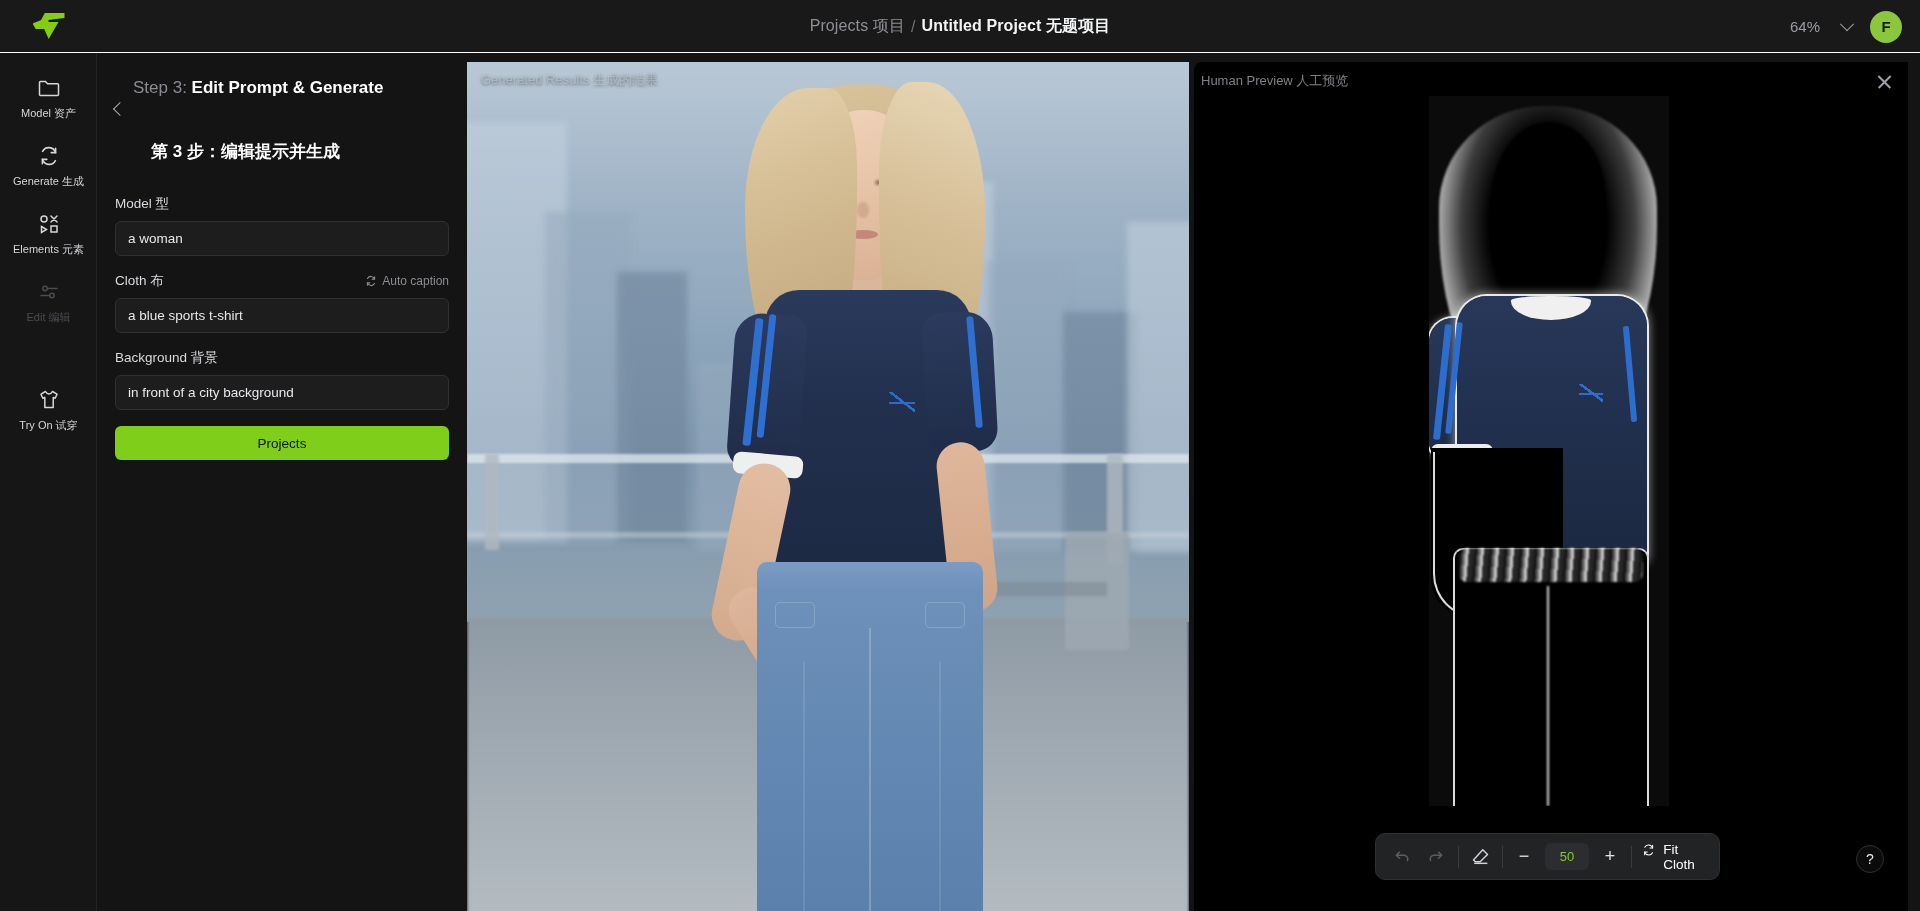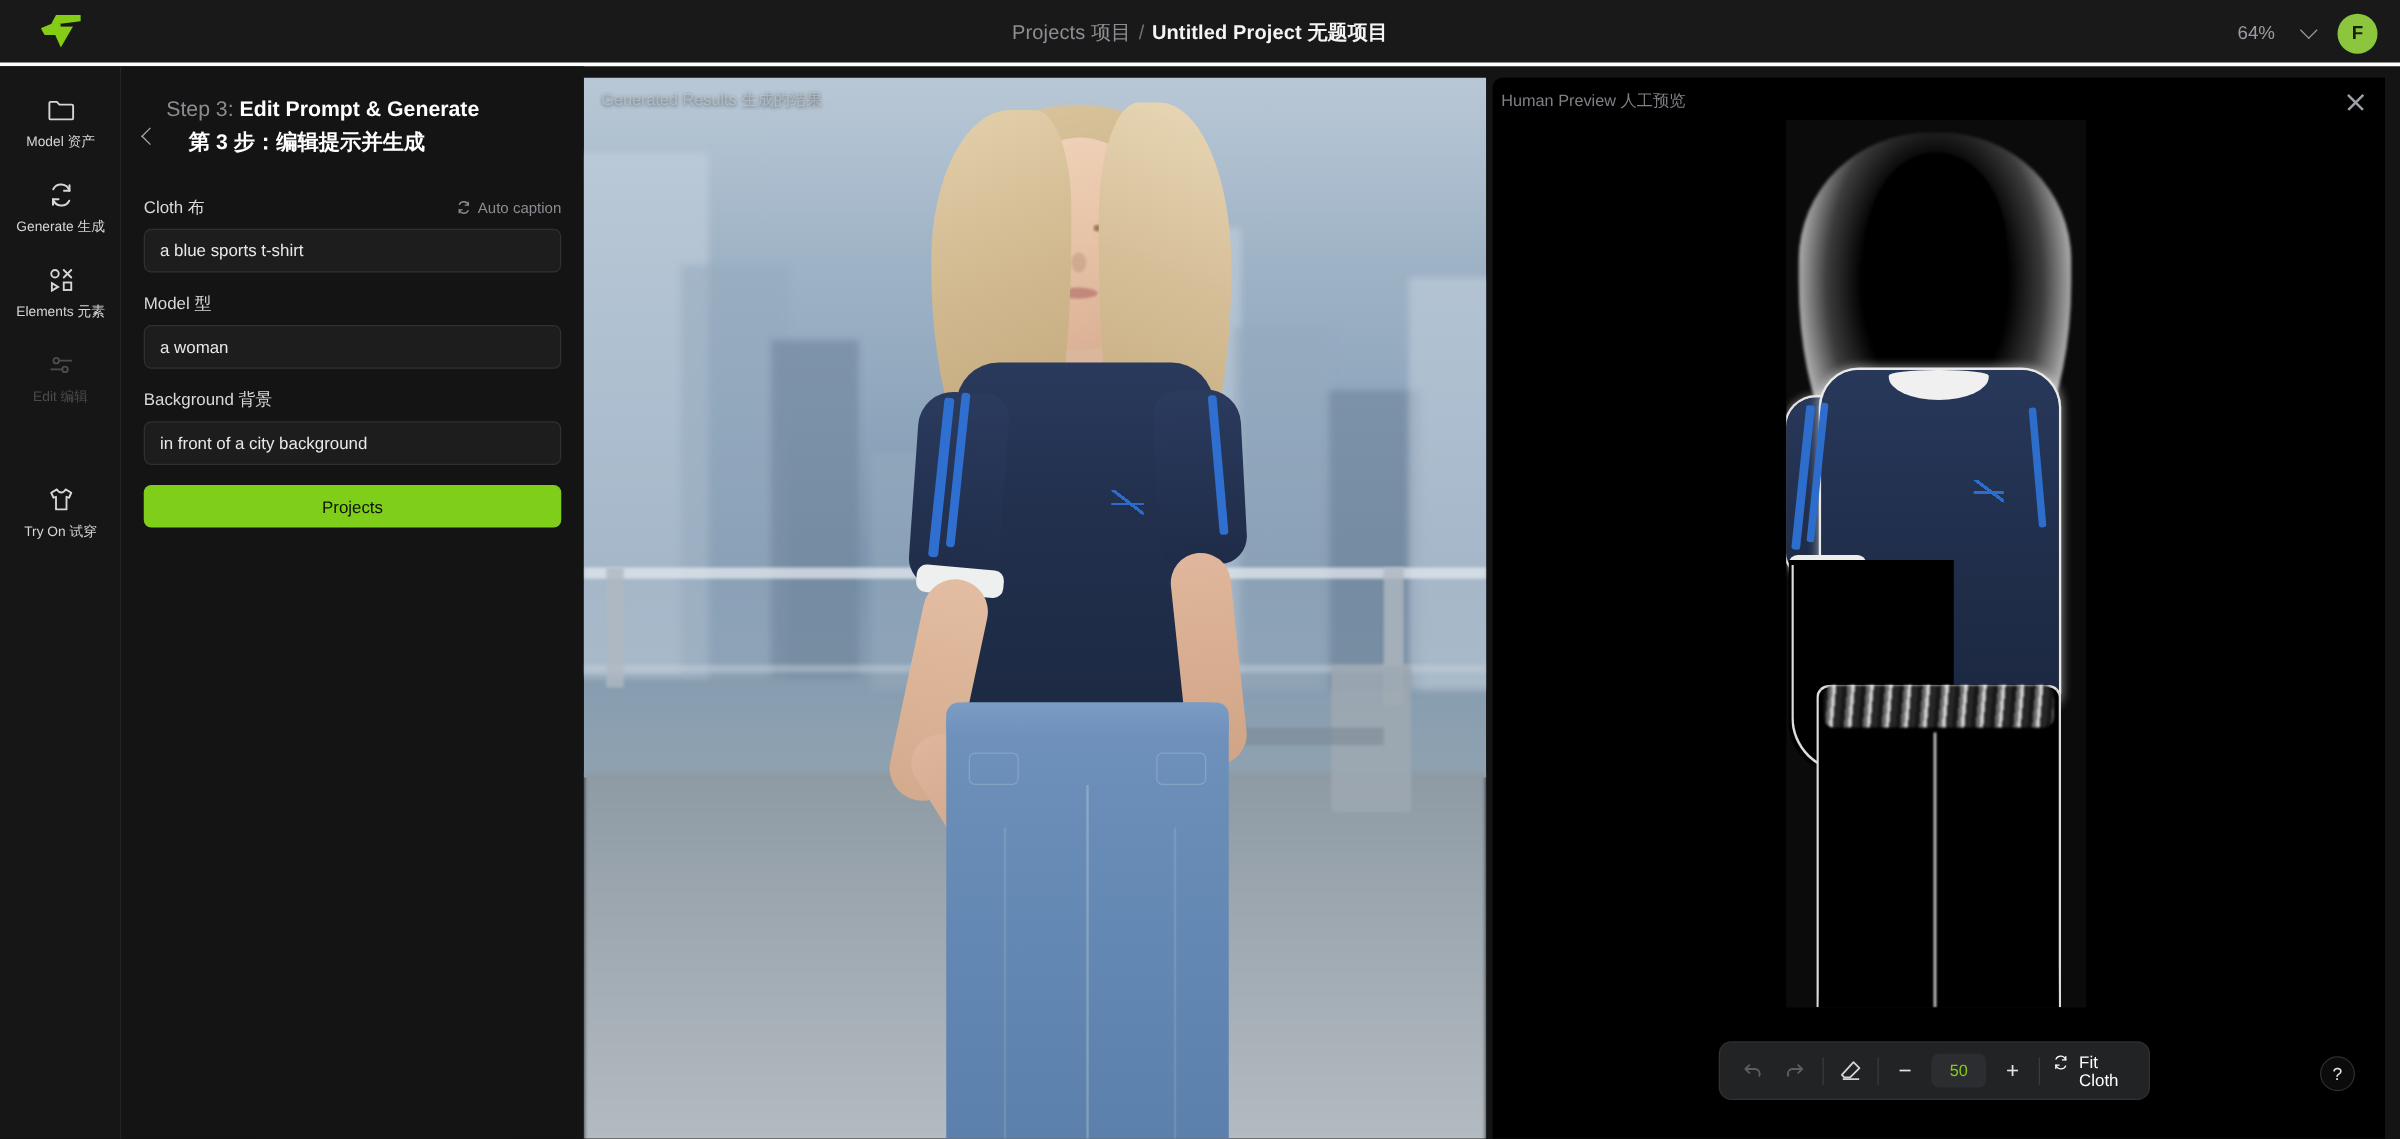--- a/index.html
+++ b/index.html
@@ -9,21 +9,21 @@
     font-family: "Liberation Sans", sans-serif;
     overflow: hidden;
     color: #e8e8e8;
   }
   #app { position: relative; width: 1920px; height: 911px; background: #141414; }
 
   
   .topbar {
     position: absolute; top: 0; left: 0; width: 1920px; height: 53px;
     background: #191919;
-    border-bottom: 3px solid #ffffff;
+    border-bottom: 1px solid #ffffff;
     display: flex; align-items: center;
   }
   .logo-wrap {
     width: 97px; height: 53px; display: flex; align-items: center; justify-content: center;
   }
   .logo-mark { width: 32px; height: 26px; position: relative; }
   .logo-mark .b1 {
     position: absolute; left: 8px; top: 0px; width: 24px; height: 8px;
     background: #84cc16;
     clip-path: polygon(0 100%, 18% 0, 100% 0, 100% 62%);
@@ -88,21 +88,21 @@
   }
   .panel-head { position: relative; padding: 0 0 0 18px; margin-bottom: 30px; }
   .back-chev {
     position: absolute; left: 0px; top: 29px; width: 10px; height: 10px;
     border-left: 1.7px solid #a9abb0; border-bottom: 1.7px solid #a9abb0;
     transform: rotate(45deg); cursor: pointer;
   }
   .step-line1 { font-size: 17px; line-height: 26px; }
   .step-k { color: #8a8c92; font-weight: 400; }
   .step-v { color: #ffffff; font-weight: 700; }
-  .step-line2 { font-size: 17px; line-height: 26px; color: #ffffff; font-weight: 700; padding-left: 18px; }
+  .step-line2 { font-size: 17px; line-height: 26px; color: #ffffff; font-weight: 700; padding-left: 18px; margin-top: 38px; }
 
   .field { margin-bottom: 16px; }
   .field-head { display: flex; align-items: center; justify-content: space-between; margin-bottom: 8px; }
   .field-label { font-size: 13.5px; color: #d7d9dd; }
   .auto-caption { display: flex; align-items: center; gap: 5px; font-size: 12px; color: #8a8c92; cursor: pointer; }
   .input-box {
     width: 100%; height: 35px; background: #1d1d1d; border: 1px solid #303030;
     border-radius: 6px; display: flex; align-items: center; padding: 0 12px;
     font-size: 13.5px; color: #e6e8ec; cursor: text;
   }
@@ -435,43 +435,43 @@
   </div>
 
   <div class="panel">
     <div class="panel-head">
       <div class="back-chev"></div>
       <div class="step-line1">
         <span class="step-k">Step 3:</span>
         <span class="step-v">Edit Prompt &amp; Generate</span>
       </div>
       <div class="step-line2">第 3 步：编辑提示并生成</div>
+    </div>
+
+    <div class="field">
+      <div class="field-head">
+        <span class="field-label">Model 型</span>
+      </div>
+      <div class="input-box">a woman</div>
     </div>
 
     <div class="field">
       <div class="field-head">
         <span class="field-label">Cloth 布</span>
         <span class="auto-caption">
           <svg width="12" height="12" viewBox="0 0 22 22" fill="none" stroke="currentColor" stroke-width="2" stroke-linecap="round">
             <path d="M17.5 7.5A7 7 0 0 0 4.6 6.4"></path>
               <path d="M4.5 14.5A7 7 0 0 0 17.4 15.6"></path>
             <path d="M17.6 3.2v4.4h-4.4"></path>
               <path d="M4.4 18.8v-4.4h4.4"></path>
           </svg>
           <span>Auto caption</span>
         </span>
       </div>
       <div class="input-box">a blue sports t-shirt</div>
-    </div>
-
-    <div class="field">
-      <div class="field-head">
-        <span class="field-label">Model 型</span>
-      </div>
-      <div class="input-box">a woman</div>
     </div>
 
     <div class="field">
       <div class="field-head">
         <span class="field-label">Background 背景</span>
       </div>
       <div class="input-box">in front of a city background</div>
     </div>
 
     <button class="btn-generate">Projects</button>

